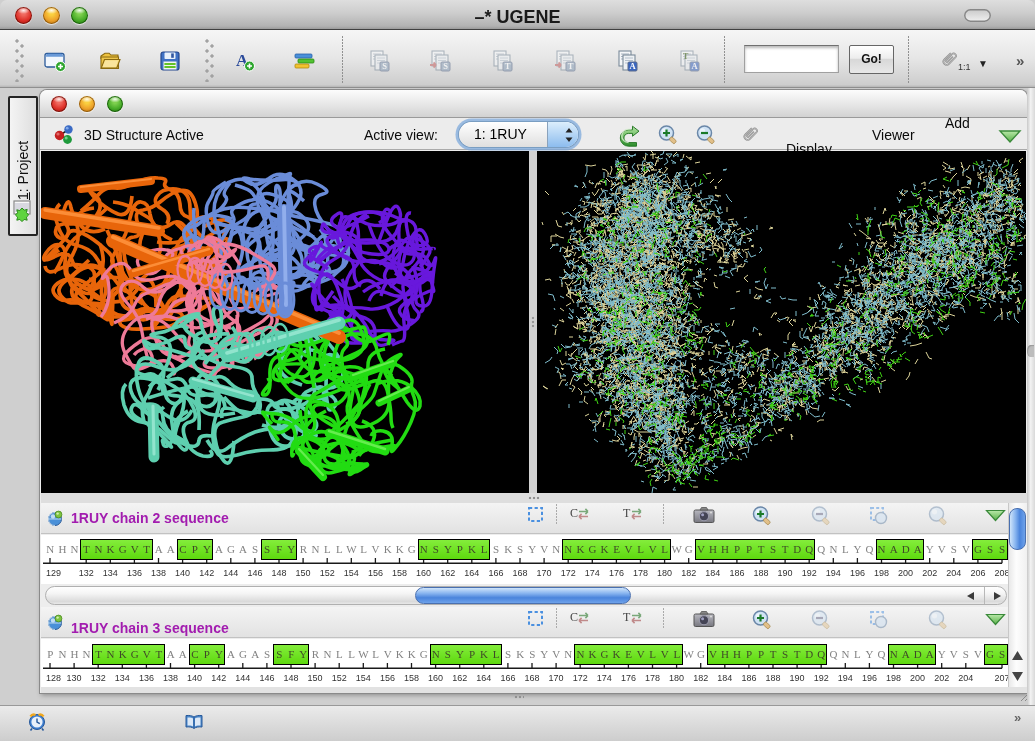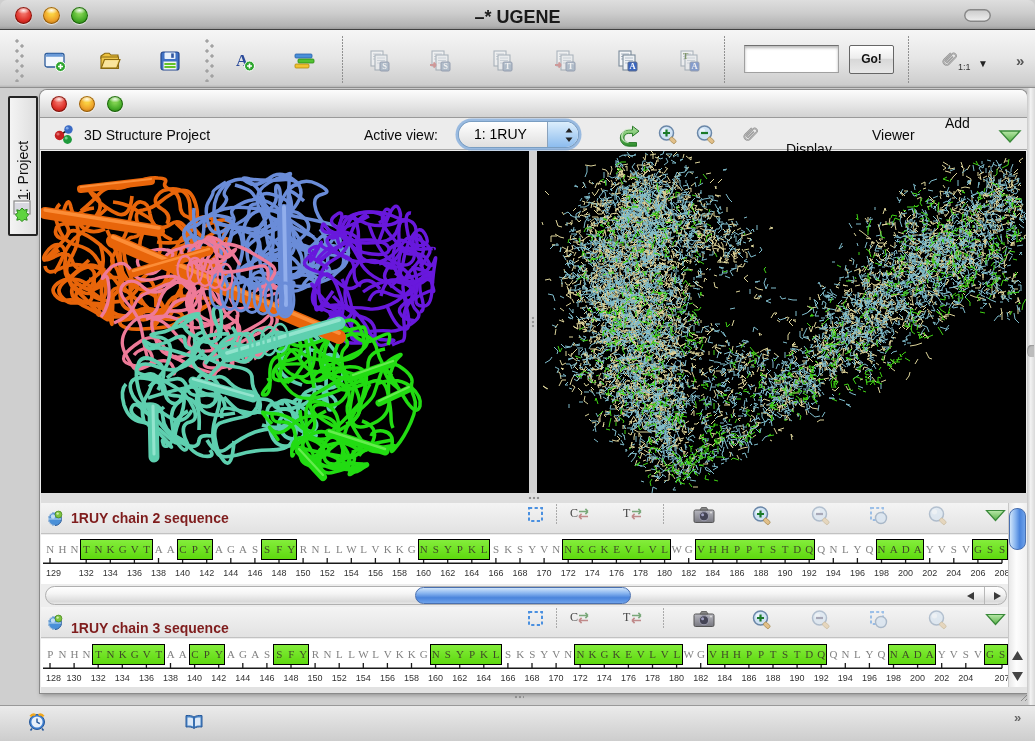--- a/index.html
+++ b/index.html
@@ -32,21 +32,21 @@
 #vtoolbar{position:absolute;left:40px;top:118px;width:987px;height:32px;background:#ececec;border-bottom:1px solid #aaa}
 .vtxt{position:absolute;font-size:14px;color:#0a0a0a}
 #combo{position:absolute;left:459px;top:122px;width:119px;height:25px;border-radius:13px;background:linear-gradient(#ffffff,#dfdfdf);box-shadow:0 0 0 1px #7a9ec2,0 0 0 3.5px rgba(125,170,220,.75);overflow:hidden}
 #combo .cap{position:absolute;right:0;top:0;width:31px;height:25px;background:linear-gradient(#dceefc,#8cbcee);border-left:1px solid #8aa2bc}
 #combo .ct{position:absolute;left:15px;top:4px;font-size:14px;color:#000}
 #lview{position:absolute;left:41px;top:151px;width:488px;height:342px;background:#000;overflow:hidden}
 #rview{position:absolute;left:537px;top:151px;width:489px;height:342px;background:#000;overflow:hidden}
 #vsplit{position:absolute;left:529px;top:151px;width:8px;height:342px;background:#d2d2d2}
 #hsplit{position:absolute;left:41px;top:493px;width:986px;height:10px;background:#dedede}
 .sphead{position:absolute;left:41px;width:986px;height:31px;background:linear-gradient(#f4f4f4,#e2e2e2);border-bottom:1px solid #c2c2c2}
-.spname{position:absolute;font-size:14px;font-weight:600;color:#7f1d1d}
+.spname{position:absolute;font-size:14px;font-weight:600;color:#a21caf}
 .seqwhite{position:absolute;left:41px;width:967px;background:#fff}
 .seqrow{position:absolute;height:21px;font-family:"Liberation Serif",serif;font-size:11px;line-height:21px;color:#828282;white-space:nowrap;z-index:3}
 .seqrow i{font-style:normal;display:inline-block;width:12.05px;text-align:center;vertical-align:top}
 .seqrow b{font-weight:normal;display:inline-block;height:21px;background:linear-gradient(#86ee3e,#5cd80c);outline:1.8px solid #000;outline-offset:-1px;color:#3f4a28;vertical-align:top}
 .track{position:absolute;background:linear-gradient(#ffffff,#f4f4f4 40%,#dadada 85%,#e8e8e8);border:1px solid #b0b0b0;border-radius:9.5px}
 .thumb{position:absolute;background:linear-gradient(#cfe4fa,#8ab6f0 35%,#4a84dc 65%,#6ea2ea);border:1px solid #4a70b0;border-radius:8.5px}
 .vthumb{position:absolute;background:linear-gradient(90deg,#cfe4fa,#8ab6f0 35%,#4a84dc 65%,#6ea2ea);border:1px solid #4a70b0;border-radius:8px}
 #vstrip{position:absolute;left:1008px;top:503px;width:19px;height:184px;background:linear-gradient(90deg,#e8e8e8,#fdfdfd 40%,#f0f0f0);border-left:1px solid #c8c8c8}
 #rightstrip{position:absolute;left:1027px;top:88px;width:8px;height:617px;background:linear-gradient(90deg,#c8c8c8,#f2f2f2 45%,#d8d8d8)}
 #bottombar{position:absolute;left:0;top:705px;width:1035px;height:36px;background:linear-gradient(#ebebeb,#cdcdcd);border-top:1px solid #999}
@@ -189,21 +189,21 @@
 <div id="vtoolbar"></div>
 <svg class="abs" style="left:53px;top:124px" width="21" height="21" viewBox="0 0 21 21">
     <path d="M7 11l8-5M7 11l7 4" stroke="#222" stroke-width="1.6"></path>
 <circle cx="6.5" cy="11.5" r="4.7" fill="#c42020"></circle>
     <circle cx="5" cy="10" r="1.6" fill="#e87a7a" opacity=".8"></circle>
 <circle cx="15.5" cy="5.5" r="4.2" fill="#3a6ac4"></circle>
     <circle cx="14.2" cy="4.2" r="1.4" fill="#8ab0ee" opacity=".9"></circle>
 <circle cx="14.5" cy="15.5" r="4.4" fill="#1e9a3c"></circle>
     <circle cx="13.2" cy="14" r="1.5" fill="#7ad898" opacity=".9"></circle>
   </svg>
-<div class="vtxt" style="left:84px;top:127px">3D Structure Project</div>
+<div class="vtxt" style="left:84px;top:127px">3D Structure Active</div>
 <div class="vtxt" style="left:364px;top:127px">Active view:</div>
 <div id="combo">
     <span class="ct">1: 1RUY</span>
     <span class="cap"></span>
   </div>
 <svg class="abs" style="left:564px;top:127px" width="10" height="16" viewBox="0 0 10 16">
     <path d="M5 1l3.5 4.5h-7z M5 15l3.5-4.5h-7z" fill="#222"></path>
   </svg>
 <svg class="abs" style="left:618px;top:124px" width="23" height="23" viewBox="0 0 23 23">
     <defs>

